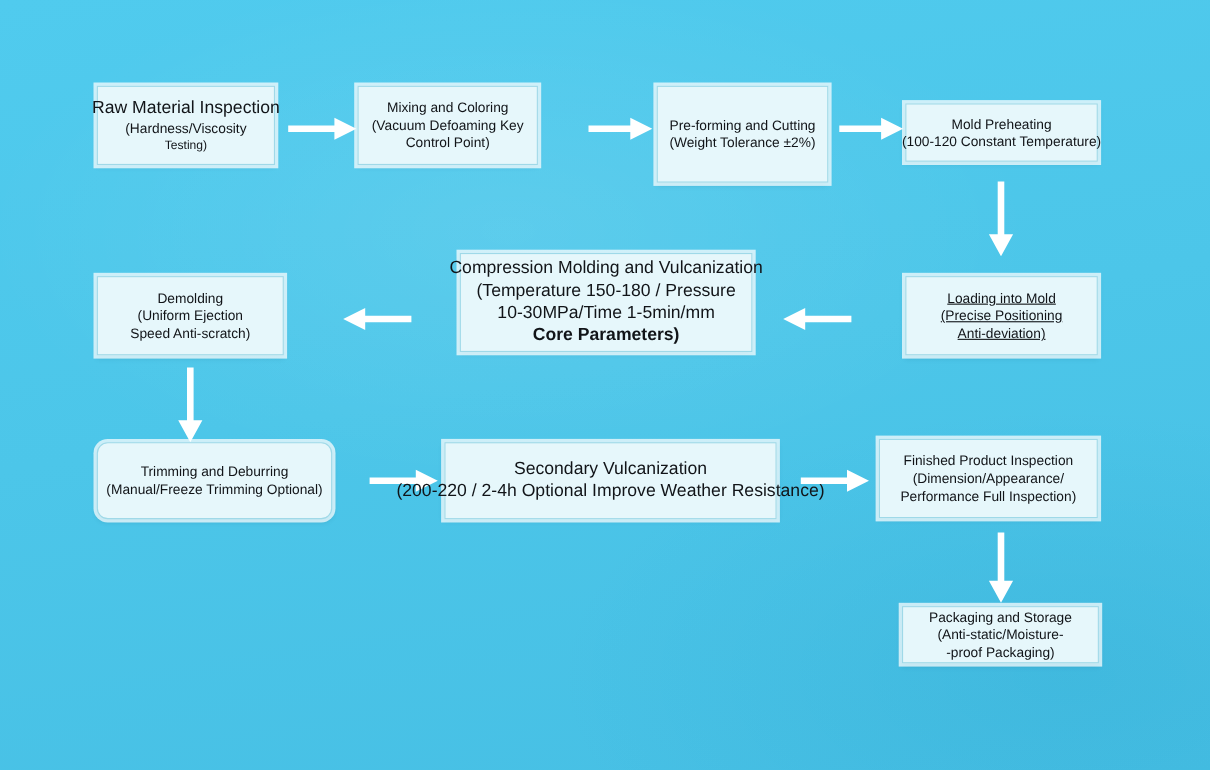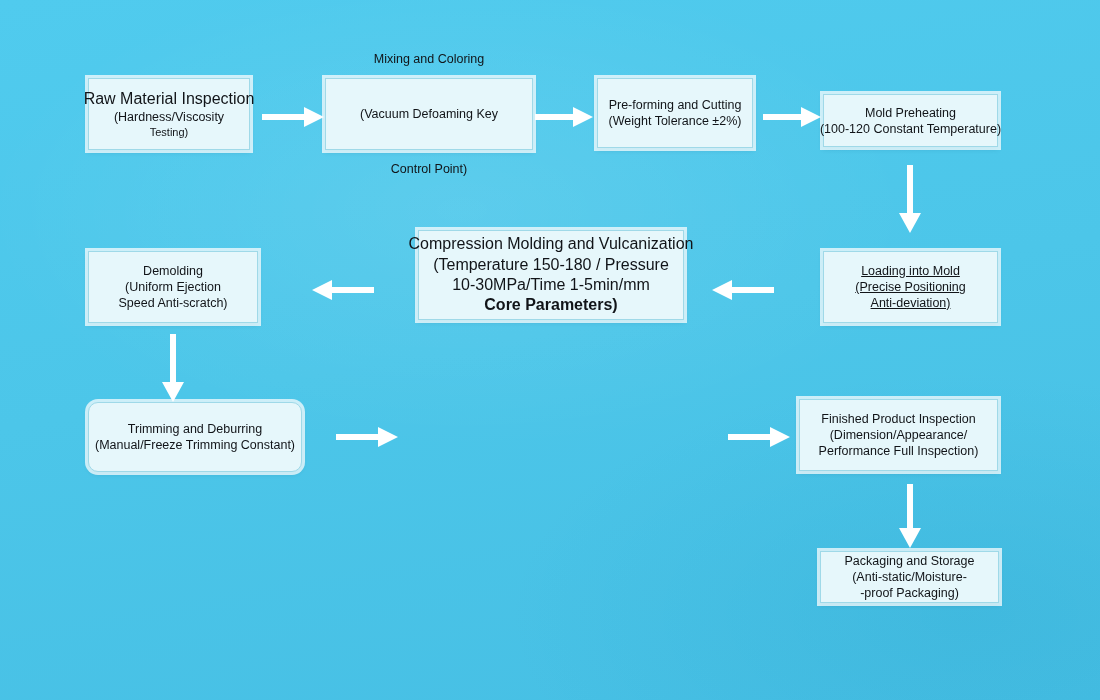--- a/index.html
+++ b/index.html
@@ -74,33 +74,33 @@
     <span class="ln mid">(Hardness/Viscosity</span>
     <span class="ln small">Testing)</span>
   </div>
 
   <div class="arrow" style="left:262px; top:104px; width:62px; height:26px;">
     <svg width="62" height="26" viewBox="0 0 62 26" aria-hidden="true">
       <path d="M0 10 H42 V3 L62 13 L42 23 V16 H0 Z" fill="#ffffff"></path>
     </svg>
   </div>
 
-  <div class="node" style="left:325px; top:78px; width:208px; height:72px;gap:39px;">
+  <div class="node" style="left:325px; top:78px; width:164px; height:72px;">
     <span class="ln mid">Mixing and Coloring</span>
     <span class="ln mid">(Vacuum Defoaming Key</span>
     <span class="ln mid">Control Point)</span>
   </div>
 
   <div class="arrow" style="left:535px; top:104px; width:58px; height:26px;">
     <svg width="58" height="26" viewBox="0 0 58 26" aria-hidden="true">
       <path d="M0 10 H38 V3 L58 13 L38 23 V16 H0 Z" fill="#ffffff"></path>
     </svg>
   </div>
 
-  <div class="node" style="left:597px; top:78px; width:156px; height:70px;">
+  <div class="node" style="left:597px; top:78px; width:156px; height:88px;">
     <span class="ln mid">Pre-forming and Cutting</span>
     <span class="ln mid">(Weight Tolerance ±2%)</span>
   </div>
 
   <div class="arrow" style="left:763px; top:104px; width:58px; height:26px;">
     <svg width="58" height="26" viewBox="0 0 58 26" aria-hidden="true">
       <path d="M0 10 H38 V3 L58 13 L38 23 V16 H0 Z" fill="#ffffff"></path>
     </svg>
   </div>
 
@@ -147,29 +147,33 @@
   </div>
 
   <div class="arrow" style="left:161px; top:334px; width:24px; height:68px;">
     <svg width="24" height="68" viewBox="0 0 24 68" aria-hidden="true">
       <path d="M9 0 H15 V48 H23 L12 68 L1 48 H9 Z" fill="#ffffff"></path>
     </svg>
   </div>
 
   <div class="node" style="left:88px; top:402px; width:214px; height:70px;border-radius:10px;">
     <span class="ln mid">Trimming and Deburring</span>
-    <span class="ln mid">(Manual/Freeze Trimming Constant)</span>
+    <span class="ln mid">(Manual/Freeze Trimming Optional)</span>
   </div>
 
   <div class="arrow" style="left:336px; top:424px; width:62px; height:26px;">
     <svg width="62" height="26" viewBox="0 0 62 26" aria-hidden="true">
       <path d="M0 10 H42 V3 L62 13 L42 23 V16 H0 Z" fill="#ffffff"></path>
     </svg>
   </div>
 
+  <div class="node" style="left:404px; top:402px; width:302px; height:70px;">
+    <span class="ln lg">Secondary Vulcanization</span>
+    <span class="ln lg">(200-220 / 2-4h Optional Improve Weather Resistance)</span>
+  </div>
 
   <div class="arrow" style="left:728px; top:424px; width:62px; height:26px;">
     <svg width="62" height="26" viewBox="0 0 62 26" aria-hidden="true">
       <path d="M0 10 H42 V3 L62 13 L42 23 V16 H0 Z" fill="#ffffff"></path>
     </svg>
   </div>
 
   <div class="node" style="left:799px; top:399px; width:199px; height:72px;">
     <span class="ln mid">Finished Product Inspection</span>
     <span class="ln mid">(Dimension/Appearance/</span>

